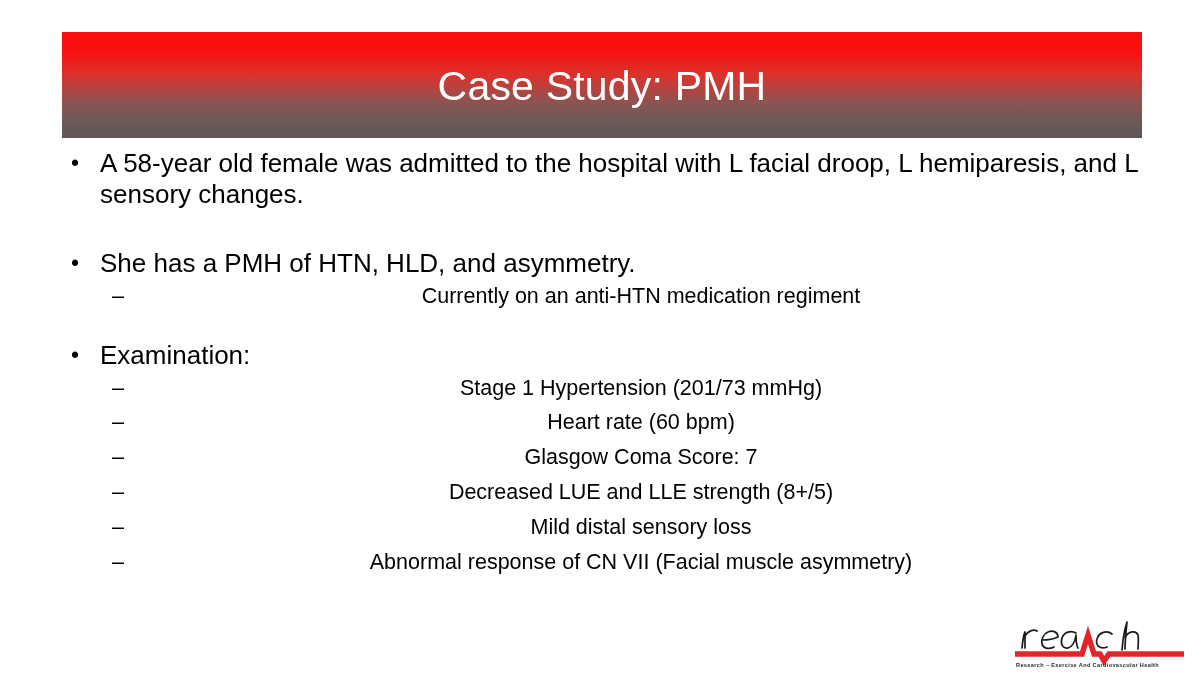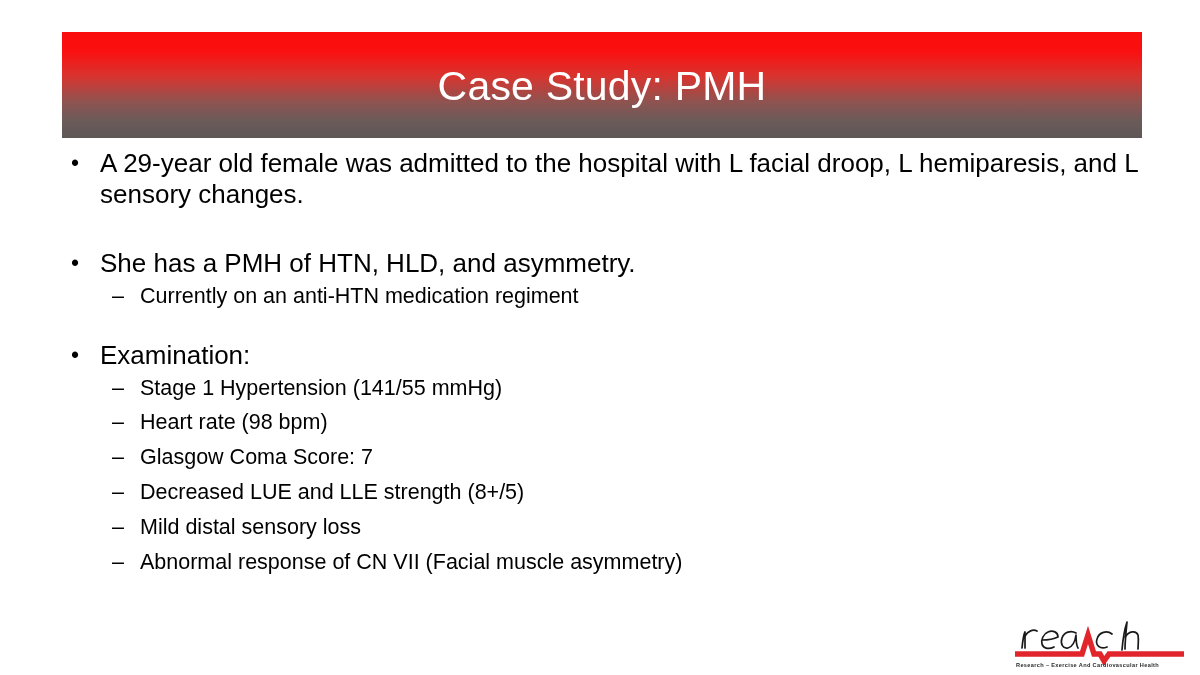--- a/index.html
+++ b/index.html
@@ -95,20 +95,21 @@
   }
   .l2 .marker {
     width: 78px;
     flex: 0 0 78px;
     padding-left: 50px;
     box-sizing: border-box;
     font-size: 21.5px;
   }
   .l2 .txt {
     flex: 1 1 auto;
+    text-align: center;
   }
 
   .gap-lg { height: 38px; }
   .gap-md { height: 26px; }
 
   
   #reach-logo {
     position: absolute;
     left: 1014px;
     top: 614px;
@@ -123,21 +124,21 @@
 <div id="slide">
 
   <div id="title-banner">
     <div id="title-text">Case Study: PMH</div>
   </div>
 
   <div id="body-content">
 
     <div class="l1 block">
       <span class="marker">•</span>
-      <span class="txt">A 29-year old female was admitted to the hospital with L facial droop, L hemiparesis, and L sensory changes.</span>
+      <span class="txt">A 58-year old female was admitted to the hospital with L facial droop, L hemiparesis, and L sensory changes.</span>
     </div>
 
     <div class="gap-lg"></div>
 
     <div class="l1 block">
       <span class="marker">•</span>
       <span class="txt">She has a PMH of HTN, HLD, and asymmetry.</span>
     </div>
 
     <div class="l2 block">
@@ -147,25 +148,25 @@
 
     <div class="gap-md"></div>
 
     <div class="l1 block">
       <span class="marker">•</span>
       <span class="txt">Examination:</span>
     </div>
 
     <div class="l2 block">
       <span class="marker">–</span>
-      <span class="txt">Stage 1 Hypertension  (141/55 mmHg)</span>
-    </div>
-    <div class="l2 block">
-      <span class="marker">–</span>
-      <span class="txt">Heart rate (98 bpm)</span>
+      <span class="txt">Stage 1 Hypertension  (201/73 mmHg)</span>
+    </div>
+    <div class="l2 block">
+      <span class="marker">–</span>
+      <span class="txt">Heart rate (60 bpm)</span>
     </div>
     <div class="l2 block">
       <span class="marker">–</span>
       <span class="txt">Glasgow Coma Score: 7</span>
     </div>
     <div class="l2 block">
       <span class="marker">–</span>
       <span class="txt">Decreased  LUE and LLE strength (8+/5)</span>
     </div>
     <div class="l2 block">

